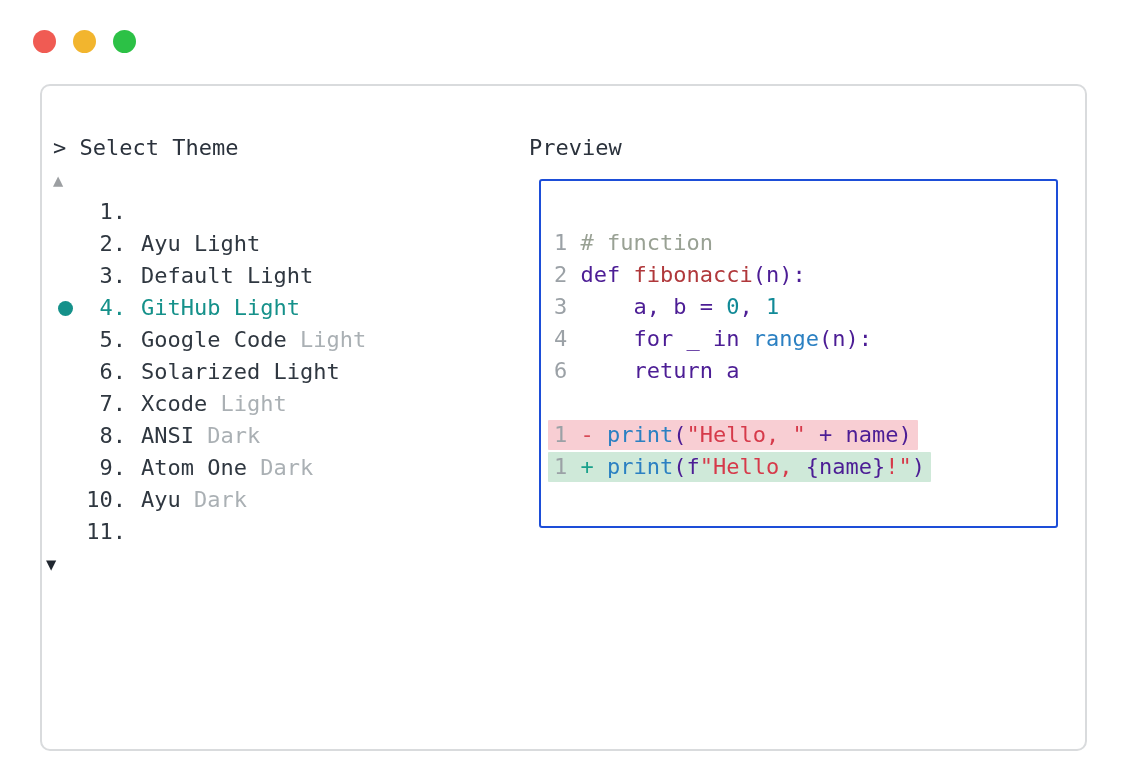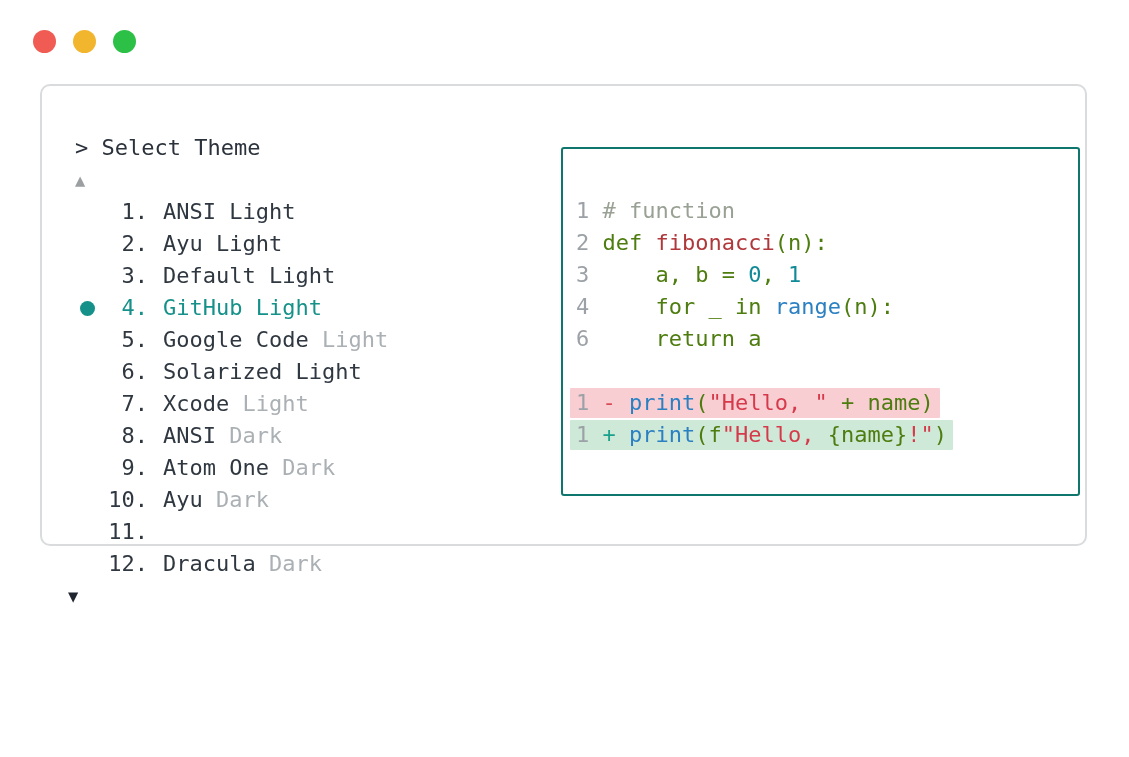--- a/index.html
+++ b/index.html
@@ -11,25 +11,25 @@
   }
   .stage { position: relative; width: 1129px; height: 757px; }
 
   
   .traffic { position: absolute; top: 30px; left: 33px; display: flex; gap: 17px; }
   .light { width: 23px; height: 23px; border-radius: 50%; cursor: default; }
 
   
   .window {
     position: absolute; left: 40px; top: 84px;
-    width: 1047px; height: 462px;
+    width: 1047px; height: 667px;
     background: #ffffff;
     border: 2px solid #d9dbdd;
     border-radius: 10px;
-    padding: 46px 18px 0 24px;
+    padding: 46px 18px 0 2px;
     font-size: 22px; line-height: 32px;
     color: #2f3740;
   }
   .cols { display: flex; }
   .col-left { width: 485px; flex: 0 0 485px; }
   .col-right { flex: 1; }
 
   .hdr { margin-left: 9px; height: 32px; white-space: pre; color: #2b323c; }
   .scroll-arrow { height: 32px; font-size: 17px; }
   .arrow-up { margin-left: 9px; color: #9c9fa2; }
@@ -47,33 +47,33 @@
   .suffix-muted { color: #aab0b4; }
   .theme-row.selected, .theme-row.selected .cell-num { color: #15918a; }
 
   .hint { margin-top: 30px; margin-left: 2px; color: #a3a8ac; white-space: pre; }
 
   
   .preview-label { height: 32px; white-space: pre; color: #2b323c; }
   .preview-box {
     margin-top: 15px; margin-left: 10px;
     width: 519px;
-    border: 2px solid #0f766e;
+    border: 2px solid #1d4ed8;
     border-radius: 3px;
     background: #ffffff;
     padding: 46px 12px 43px 13px;
   }
   .code-line { height: 32px; white-space: pre; }
   .code-line .hl { display: inline-block; padding: 0 6px; margin-left: -6px; height: 30px; line-height: 30px; border-radius: 1px; }
   .hl-red { background: #f8ced3; }
   .hl-green { background: #cfe9d9; }
 
   
   .c-ln { color: #9ba1a6; }
-  .c-txt { color: #4d7c0f; }
+  .c-txt { color: #4c1d95; }
   .c-comment { color: #99a194; }
   .c-func { color: #b0383b; margin-top: 9px; }
   .c-str { color: #d63a4a; }
   .c-blue { color: #2b80c2; }
   .c-num { color: #118a97; }
   .c-plus { color: #1aa18b; }
   .c-minus { color: #d84a56; }
 </style>
 </head>
 <body>
@@ -88,21 +88,20 @@
 
   <div class="window">
     <div class="cols">
       <div class="col-left">
         <div class="hdr">&gt; Select Theme</div>
         <div class="scroll-arrow arrow-up">▲</div>
         <div>
             <div class="theme-row">
               <span class="cell-bullet"></span>
               <span class="cell-num">1.</span>
-              <span class="cell-label">ANSI Light</span>
             </div>
             <div class="theme-row">
               <span class="cell-bullet"></span>
               <span class="cell-num">2.</span>
               <span class="cell-label">Ayu Light</span>
             </div>
             <div class="theme-row">
               <span class="cell-bullet"></span>
               <span class="cell-num">3.</span>
               <span class="cell-label">Default Light</span>
@@ -141,30 +140,26 @@
             </div>
             <div class="theme-row">
               <span class="cell-bullet"></span>
               <span class="cell-num">10.</span>
               <span class="cell-label">Ayu <span class="suffix-muted">Dark</span></span>
             </div>
             <div class="theme-row">
               <span class="cell-bullet"></span>
               <span class="cell-num">11.</span>
             </div>
-            <div class="theme-row">
-              <span class="cell-bullet"></span>
-              <span class="cell-num">12.</span>
-              <span class="cell-label">Dracula <span class="suffix-muted">Dark</span></span>
-            </div>
           </div>
         <div class="scroll-arrow arrow-down">▼</div>
       </div>
 
       <div class="col-right">
+        <div class="preview-label">Preview</div>
         <div class="preview-box">
             <div class="code-line"><span class="c-ln">1 </span><span class="c-comment"># function</span></div>
             <div class="code-line"><span class="c-ln">2 </span><span class="c-txt">def </span><span class="c-func">fibonacci</span><span class="c-txt">(n):</span></div>
             <div class="code-line"><span class="c-ln">3 </span><span class="c-txt">    a, b = </span><span class="c-num">0</span><span class="c-txt">, </span><span class="c-num">1</span></div>
             <div class="code-line"><span class="c-ln">4 </span><span class="c-txt">    for _ in </span><span class="c-blue">range</span><span class="c-txt">(n):</span></div>
             <div class="code-line"><span class="c-ln">6 </span><span class="c-txt">    return a</span></div>
             <div class="code-line"></div>
             <div class="code-line"><span class="hl hl-red"><span class="c-ln">1 </span><span class="c-minus">- </span><span class="c-blue">print</span><span class="c-txt">(</span><span class="c-str">"Hello, "</span><span class="c-txt"> + name)</span></span></div>
             <div class="code-line"><span class="hl hl-green"><span class="c-ln">1 </span><span class="c-plus">+ </span><span class="c-blue">print</span><span class="c-txt">(f</span><span class="c-str">"Hello, </span><span class="c-txt">{name}</span><span class="c-str">!"</span><span class="c-txt">)</span></span></div>
           </div>

